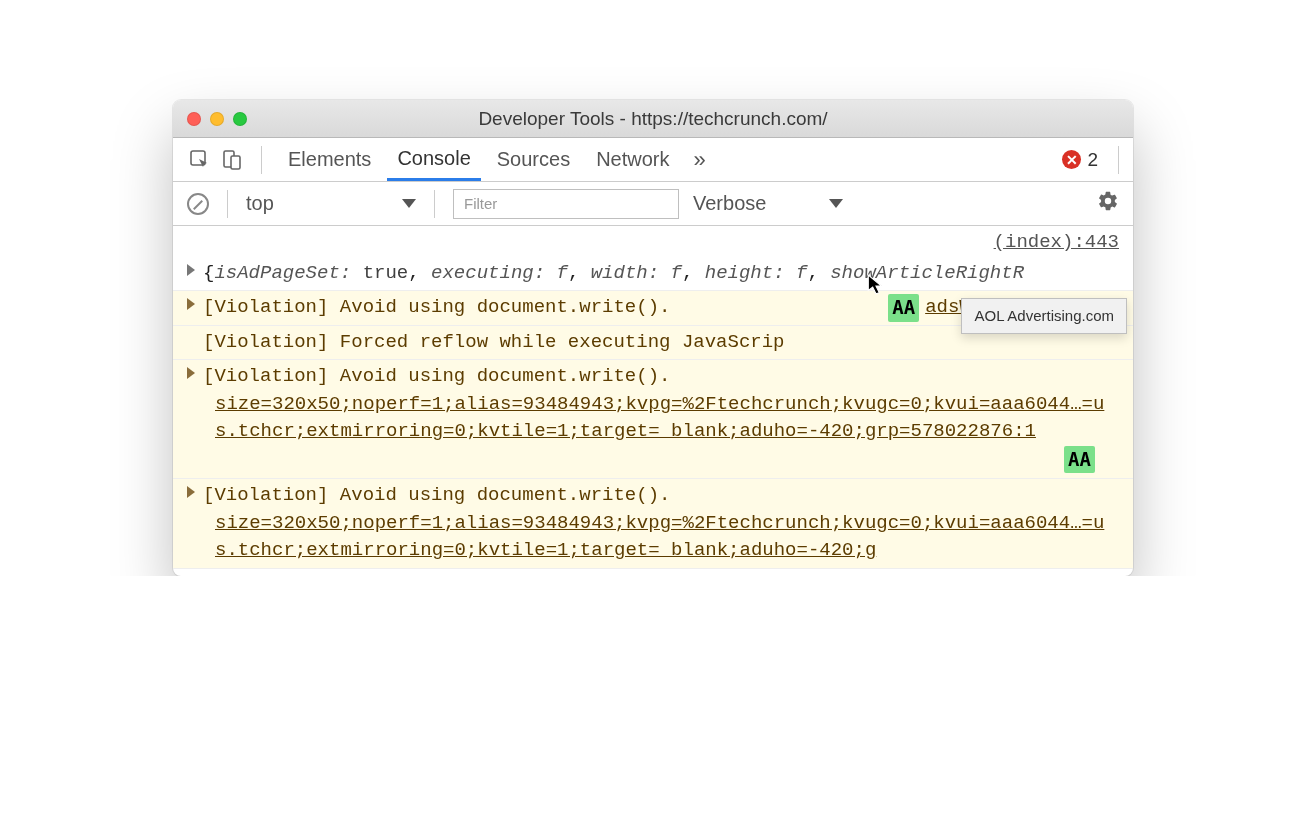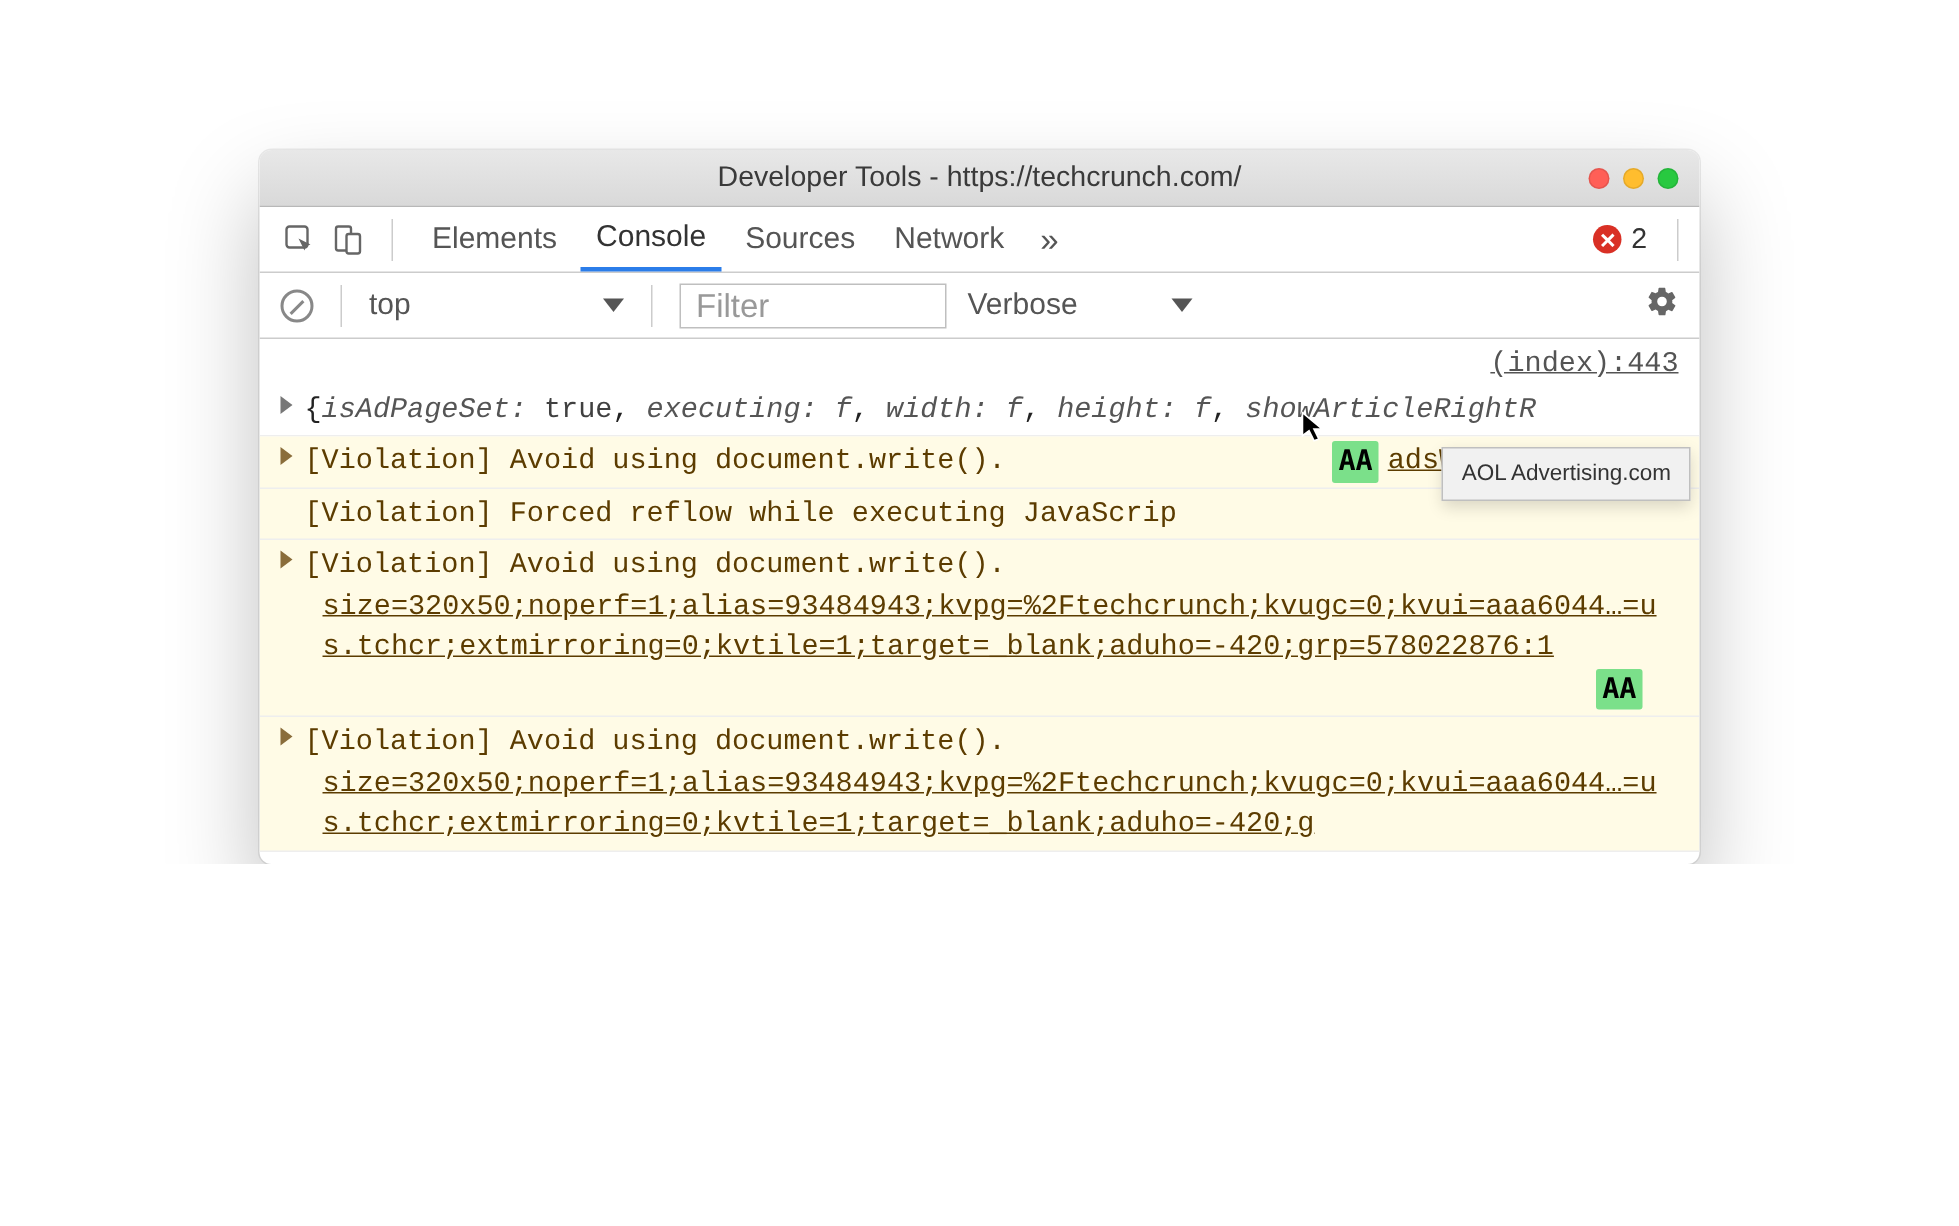--- a/index.html
+++ b/index.html
@@ -21,21 +21,20 @@
     position: relative;
   }
   .titlebar {
     height: 38px;
     background: linear-gradient(#e8e8e8, #d9d9d9);
     border-bottom: 1px solid #b8b8b8;
     display: flex;
     align-items: center;
     padding: 0 14px;
     position: relative;
-    justify-content: flex-end;
   }
   .traffic { display:flex; gap:9px; }
   .dot { width:14px; height:14px; border-radius:50%; }
   .dot.red { background:#ff5f57; box-shadow: inset 0 0 0 1px rgba(0,0,0,.1); }
   .dot.yellow { background:#ffbd2e; box-shadow: inset 0 0 0 1px rgba(0,0,0,.1); }
   .dot.green { background:#28c940; box-shadow: inset 0 0 0 1px rgba(0,0,0,.1); }
   .title {
     position:absolute; left:0; right:0; text-align:center;
     font-size:19px; color:#3a3a3a;
     pointer-events:none;
@@ -93,22 +92,22 @@
     display:flex; align-items:center; gap:8px;
     padding:2px 0;
   }
   .tri {
     width:0; height:0; border-left:7px solid transparent; border-right:7px solid transparent;
     border-top:9px solid #555;
   }
   .context-select { min-width:170px; display:flex; justify-content:space-between; align-items:center; }
   .filter {
     border:1px solid #bfbfbf; height:30px;
-    padding:0 10px; font-size:22px; color:#999;
-    width:178px; display:flex; align-items:center; background:#fff;
+    padding:0 10px; font-size:15px; color:#999;
+    width:226px; display:flex; align-items:center; background:#fff;
   }
   .level-select { min-width:150px; display:flex; justify-content:space-between; align-items:center; gap:18px; }
   .gear { font-size:22px; color:#555; }
 
   .console {
     font-family: Menlo, Consolas, "Courier New", monospace;
     font-size:19px;
     line-height:1.45;
     height:350px;
     overflow:hidden;

